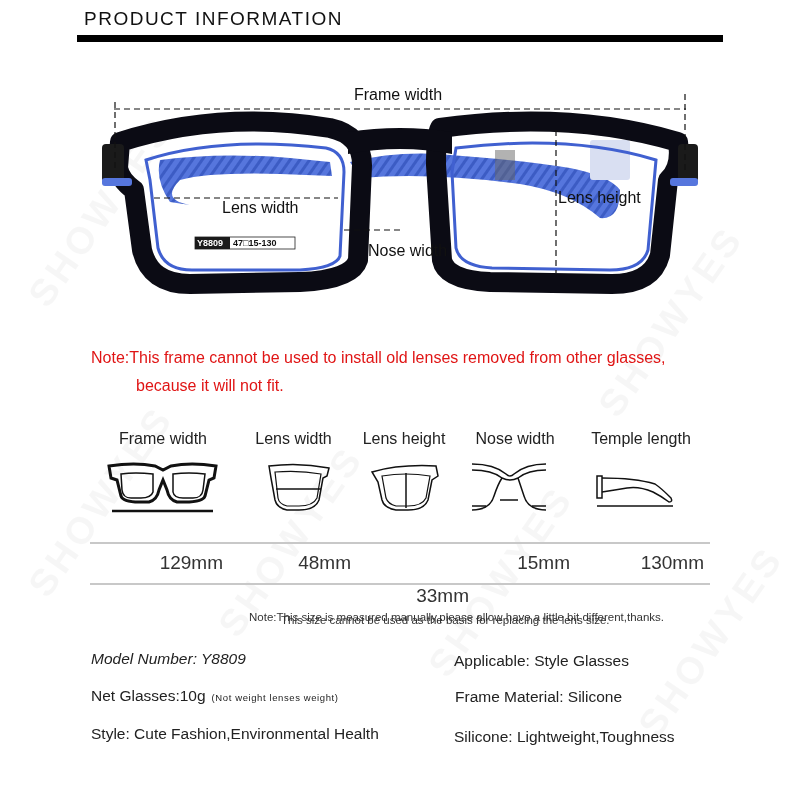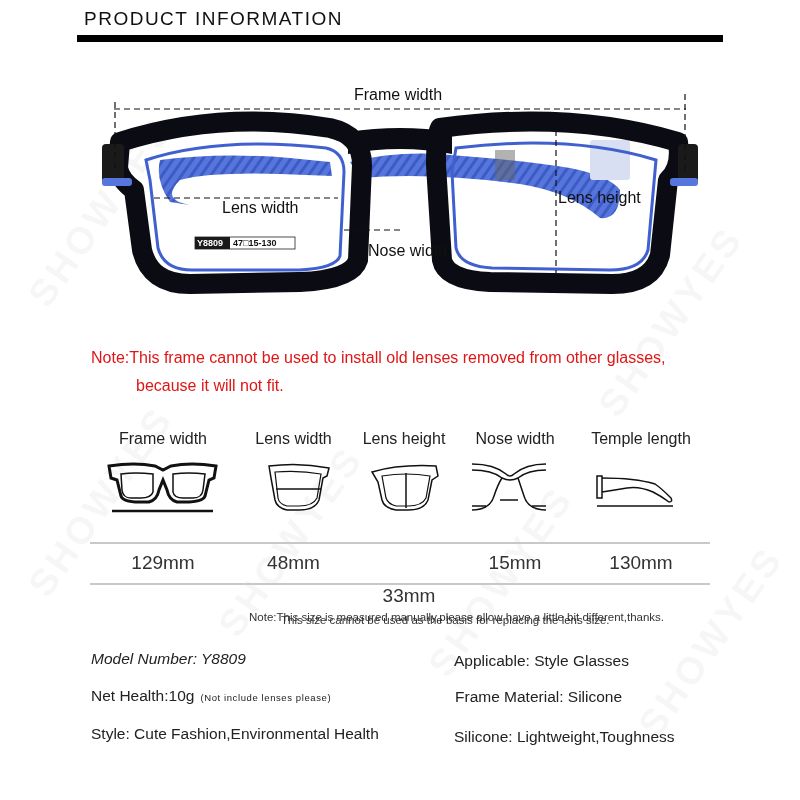--- a/index.html
+++ b/index.html
@@ -18,21 +18,21 @@
   .photo { left: 100px; top: 80px; width: 600px; height: 220px; }
   .dim-label { font-size: 16px; color: #111; white-space: nowrap; }
 
   
   .red-note { color: #e01515; font-size: 16px; line-height: 31px; }
 
   
   .size-head { top: 430px; font-size: 16px; color: #222; text-align: center; white-space: nowrap; }
   .size-icon { top: 460px; }
   .tbl-line { left: 90px; width: 620px; height: 2px; background: #c8c8c8; }
-  .size-val { top: 552px; font-size: 19px; color: #333; text-align: center; }
+  .size-val { top: 552px; font-size: 19px; color: #333; text-align: right; }
 
   .small-note { font-size: 11.5px; color: #333; line-height: 15px; white-space: nowrap; }
 
   .spec { font-size: 15.5px; color: #222; white-space: nowrap; }
   .spec .sub { font-size: 9.5px; letter-spacing: 0.6px; margin-left: 6px; }
 </style>
 </head>
 <body>
 
 <div class="abs wm" style="left:-10px;top:190px;">SHOWYES</div>
@@ -139,21 +139,21 @@
 <div class="abs size-val" style="left:460px;width:110px;">15mm</div>
 <div class="abs size-val" style="left:578px;width:126px;">130mm</div>
 
 <div class="abs small-note" style="left:249px;top:598px;margin-top:12px;">Note:This size is measured manually,please allow have a little bit different,thanks.</div>
 <div class="abs small-note" style="left:281px;top:613px;">This size cannot be used as the basis for replacing the lens size.</div>
 
 <div class="abs spec" style="left:91px;top:650px;font-style:italic;">
   <span>Model Number: Y8809</span>
 </div>
 <div class="abs spec" style="left:91px;top:687px;">
-  <span>Net Health:10g</span><span class="sub">(Not include lenses please)</span>
+  <span>Net Glasses:10g</span><span class="sub">(Not weight lenses weight)</span>
 </div>
 <div class="abs spec" style="left:91px;top:725px;">
   <span>Style: Cute Fashion,Environmental Health</span>
 </div>
 
 <div class="abs spec" style="left:454px;top:652px;">
   <span>Applicable: Style Glasses</span>
 </div>
 <div class="abs spec" style="left:455px;top:688px;">
   <span>Frame Material: Silicone</span>

